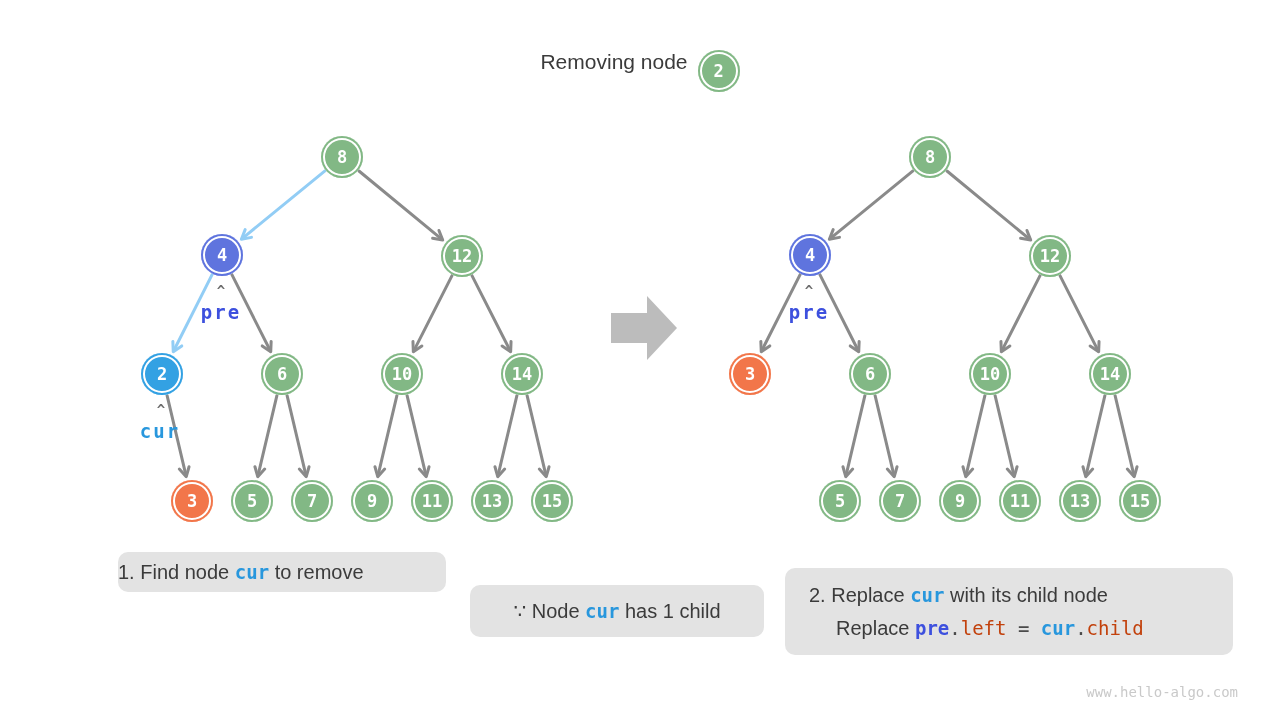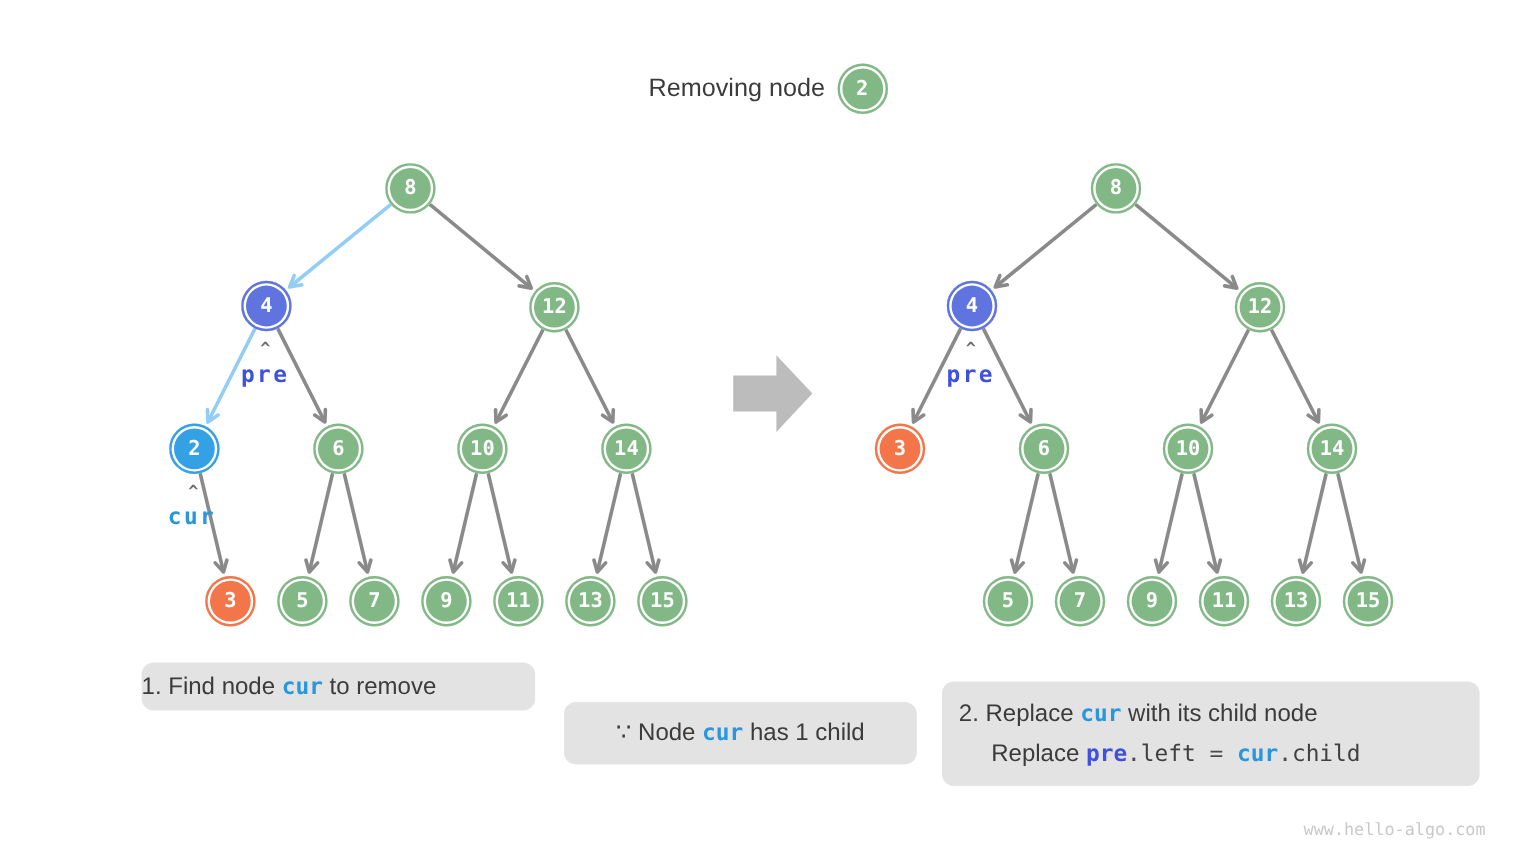--- a/index.html
+++ b/index.html
@@ -1,37 +1,37 @@
 <!DOCTYPE html>
 <html><head>
 <meta charset="utf-8">
 <style>
   html,body{margin:0;padding:0;background:#fff;}
   .canvas{position:relative;width:1280px;height:720px;background:#ffffff;overflow:hidden;
           font-family:"Liberation Sans", sans-serif;}
   .title{position:absolute;left:0;top:50px;width:1280px;height:48px;display:flex;
-         align-items:center;justify-content:center;gap:10px;font-size:21px;color:#3b3b3b;}
+         justify-content:center;gap:10px;font-size:21px;color:#3b3b3b;}
   .node{position:absolute;width:42px;height:42px;border-radius:50%;display:flex;
         align-items:center;justify-content:center;color:#fff;
         font-family:"DejaVu Sans Mono", monospace;font-weight:bold;font-size:17px;}
   .node.inline{position:relative;flex:0 0 auto;}
   #edges{position:absolute;left:0;top:0;z-index:1;}
   .layer{position:absolute;left:0;top:0;width:1280px;height:720px;z-index:2;pointer-events:none;}
   .caret{position:absolute;width:24px;text-align:center;font-family:"DejaVu Sans Mono", monospace;
          font-weight:bold;font-size:14px;color:#6e6e6e;}
   .tree-label{position:absolute;width:80px;text-align:center;font-family:"DejaVu Sans Mono", monospace;
          font-weight:bold;font-size:19px;letter-spacing:2px;}
   .caption{position:absolute;background:#e3e3e3;border-radius:10px;display:flex;
            flex-direction:column;justify-content:center;font-size:20px;color:#3b3b3b;z-index:2;}
   .caption .cline{white-space:pre;line-height:33px;}
   .seg-plain{color:#3b3b3b;font-family:"Liberation Sans", sans-serif;}
   .seg-cur{color:#2897dd;font-family:"DejaVu Sans Mono", monospace;font-weight:bold;font-size:19px;}
   .seg-pre{color:#3d50de;font-family:"DejaVu Sans Mono", monospace;font-weight:bold;font-size:19px;}
   .seg-op{color:#4a4a4a;font-family:"DejaVu Sans Mono", monospace;font-size:19px;}
-  .seg-code{color:#404040;font-family:"DejaVu Sans Mono", monospace;font-size:19px;}
+  .seg-code{color:#c2410c;font-family:"DejaVu Sans Mono", monospace;font-size:19px;}
   .watermark{position:absolute;right:42px;bottom:20px;font-family:"DejaVu Sans Mono", monospace;
              font-size:14px;color:#c9c9c9;z-index:2;}
 </style>
 </head>
 <body>
 
 <div class="canvas">
   <div class="title">
     <span>Removing node</span>
     <span class="node inline" style="background: rgb(130, 184, 133); box-shadow: rgb(130, 184, 133) 0px 0px 0px 2px inset, rgb(255, 255, 255) 0px 0px 0px 4px inset;">
@@ -113,20 +113,20 @@
       <div class="caret" style="left: 797px; top: 283px;">^</div>
       <div class="tree-label" style="left: 769px; top: 301px; color: rgb(61, 80, 222);">pre</div>
     </div>
   <div id="caption-layer">
       <div class="caption" style="left: 118px; top: 552px; width: 328px; height: 40px; box-sizing: border-box;">
         <div class="cline"><span class="seg-plain">1. Find node </span><span class="seg-cur">cur</span><span class="seg-plain"> to remove</span></div>
       </div>
       <div class="caption" style="left: 470px; top: 585px; width: 294px; height: 52px; align-items: center; box-sizing: border-box;">
         <div class="cline"><span class="seg-plain">∵ Node </span><span class="seg-cur">cur</span><span class="seg-plain"> has 1 child</span></div>
       </div>
-      <div class="caption" style="left: 785px; top: 568px; width: 448px; height: 87px; align-items: flex-start; padding-left: 14px; box-sizing: border-box;">
+      <div class="caption" style="left: 785px; top: 568px; width: 448px; height: 87px; align-items: flex-start; padding-left: 24px; box-sizing: border-box;">
         <div class="cline"><span class="seg-plain">2. Replace </span><span class="seg-cur">cur</span><span class="seg-plain"> with its child node</span></div>
         <div class="cline" style="margin-left: 27px;"><span class="seg-plain">Replace </span><span class="seg-pre">pre</span><span class="seg-op">.</span><span class="seg-code">left</span><span class="seg-op"> = </span><span class="seg-cur">cur</span><span class="seg-op">.</span><span class="seg-code">child</span></div>
       </div>
     </div>
 
   <div class="watermark">www.hello-algo.com</div>
 </div>
 
 </body></html>

